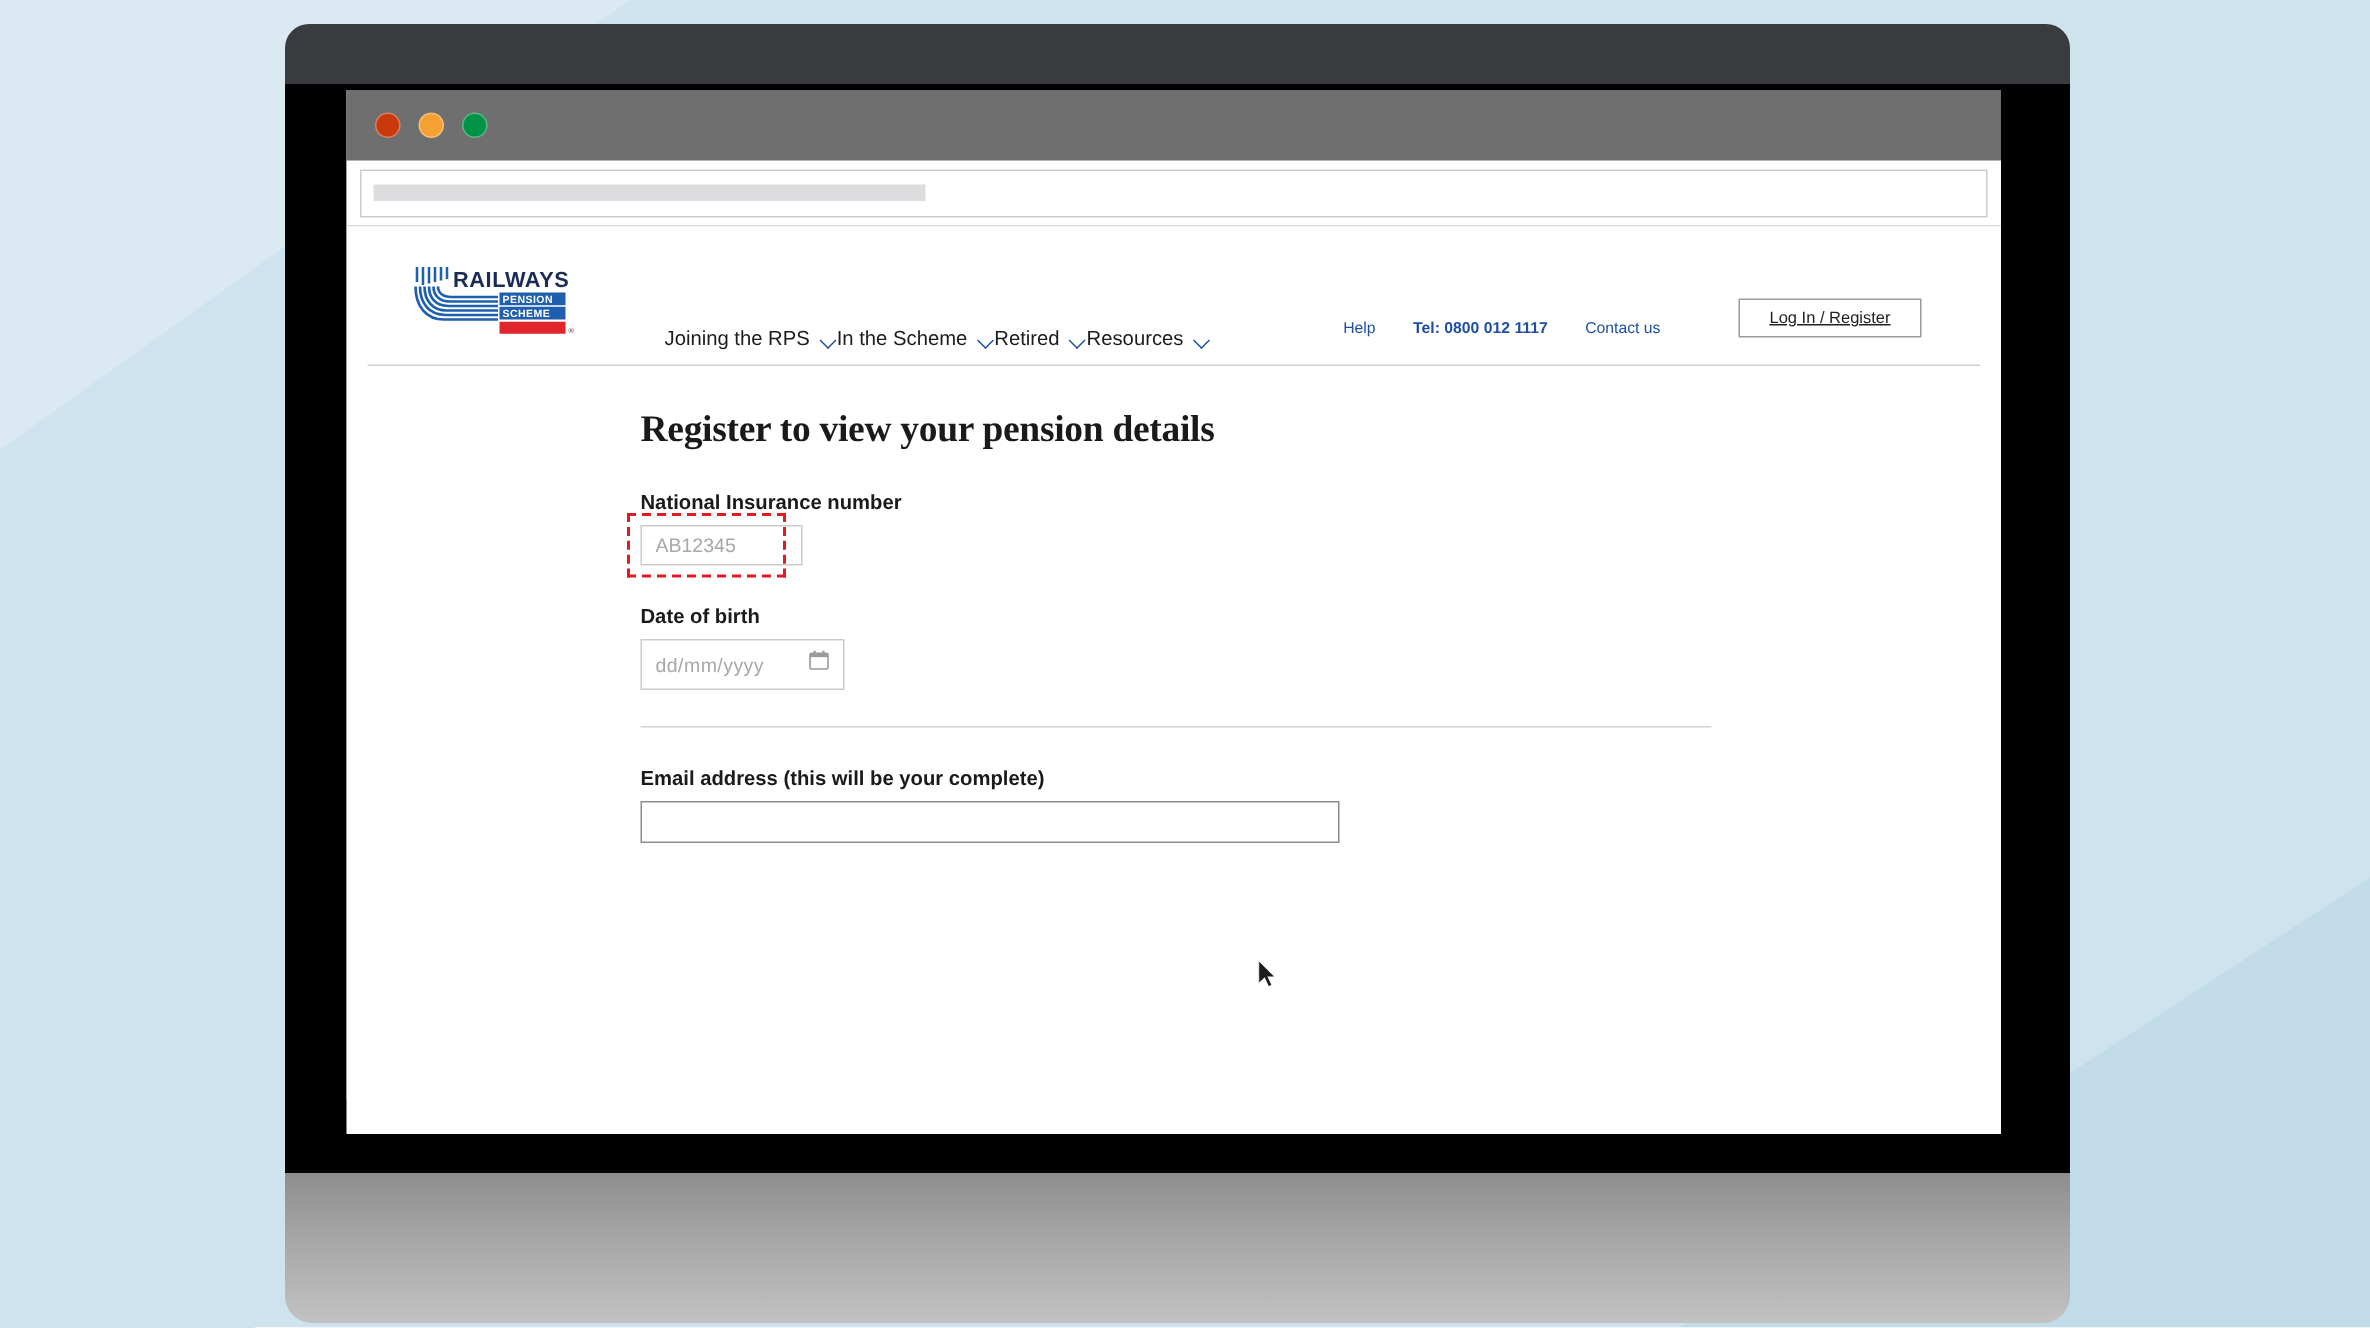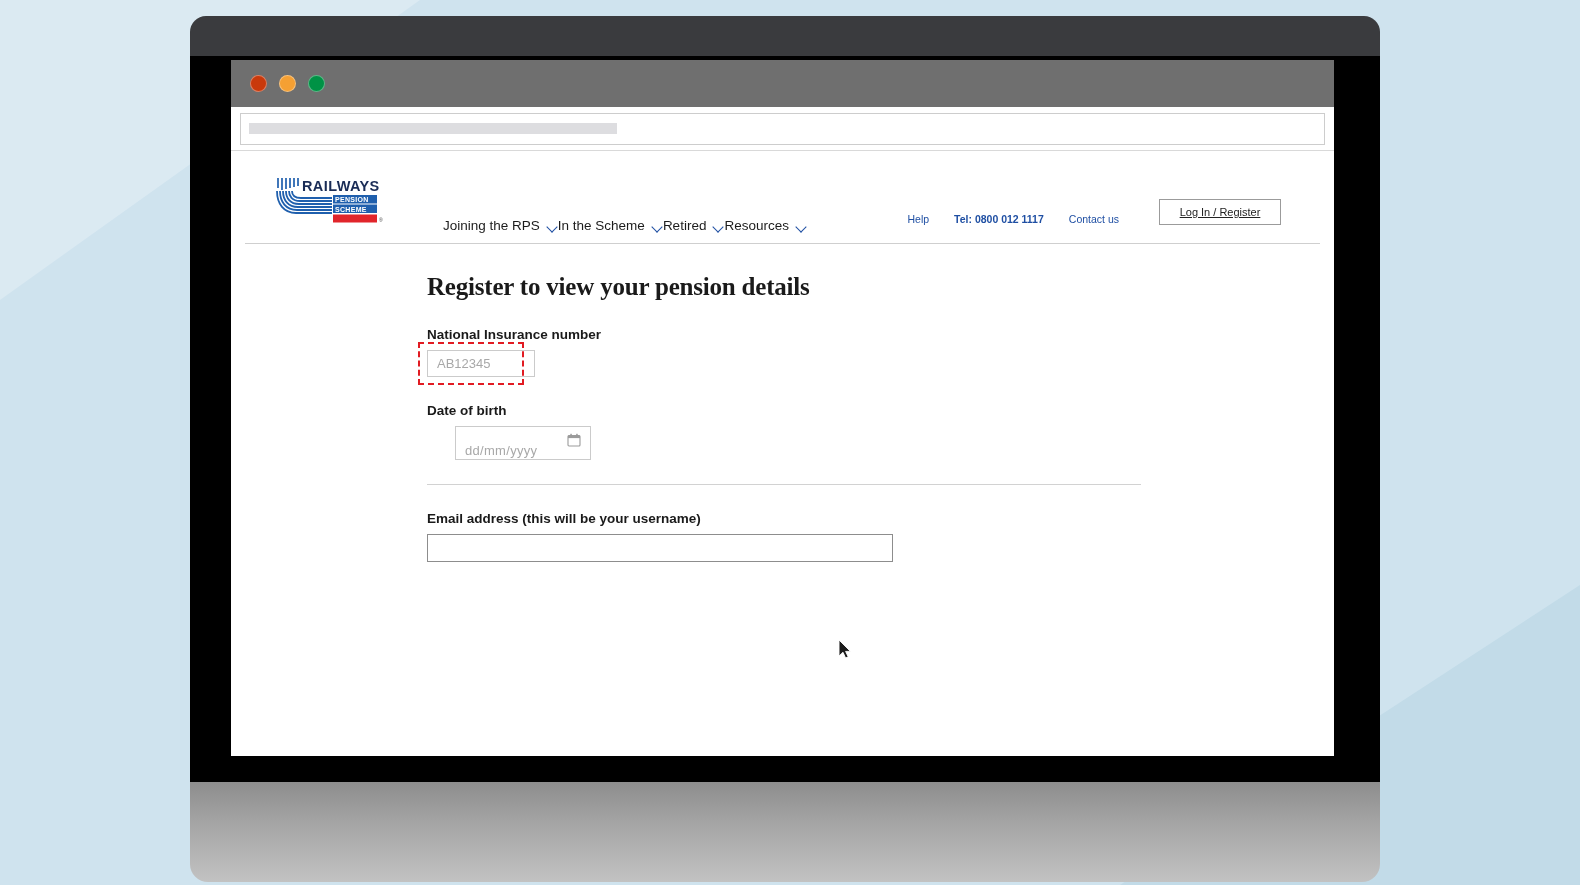--- a/index.html
+++ b/index.html
@@ -143,21 +143,21 @@
     display: flex; align-items: flex-end; gap: 25px;
   }
   .util-link {
     font-size: 10.5px;
     color: #1f4fa3;
     text-decoration: none;
     white-space: nowrap;
   }
   .util-link.bold { font-weight: bold; margin-top: 36px; }
   #login-button {
-    margin-left: 15px;
+    margin-left: 27px;
     width: 122px; height: 26px;
     border: 1px solid #9b9b9b;
     background: #fff;
     display: flex; align-items: center; justify-content: center;
     font-size: 11px;
     color: #222;
     text-decoration: underline;
     cursor: pointer;
     white-space: nowrap;
   }
@@ -243,23 +243,22 @@
     border: 2.5px dashed #e11b22;
     pointer-events: none;
   }
 
   
   #dob-input-wrap {
     position: relative;
     width: 136px; height: 27px;
     border: 1px solid #cbcbcb;
     background: #fff;
-    display: flex; 
+    display: flex; align-items: center;
     padding: 16px 9px;
-    margin-left: 28px;
   }
   #dob-placeholder {
     font-size: 13px;
     color: #a8a8a8;
     letter-spacing: .3px;
   }
   #calendar-icon {
     position: absolute;
     right: 9px; top: 6px;
     width: 14px; height: 14px;
@@ -388,21 +387,21 @@
               <rect x="1" y="2.5" width="12" height="2.6" fill="#9b9b9b"></rect>
               <rect x="3.3" y="0.8" width="1.5" height="2.6" fill="#9b9b9b"></rect>
               <rect x="9.2" y="0.8" width="1.5" height="2.6" fill="#9b9b9b"></rect>
             </svg>
           </div>
         </div>
 
         <div id="divider"></div>
 
         <div class="field-group">
-          <div class="field-label">Email address (this will be your username)</div>
+          <div class="field-label">Email address (this will be your complete)</div>
           <input id="email-input" class="txt-input" type="text" placeholder="" style="">
         </div>
 
       </div>
 
       <svg id="cursor" viewBox="0 0 14 20">
         <polygon points="0,0 0,16 4,12.3 6.6,18 9.2,16.8 6.6,11.4 11.4,11.4" fill="#1c1c1c" stroke="#ffffff" stroke-width="0.9"></polygon>
       </svg>
 
     </div>

